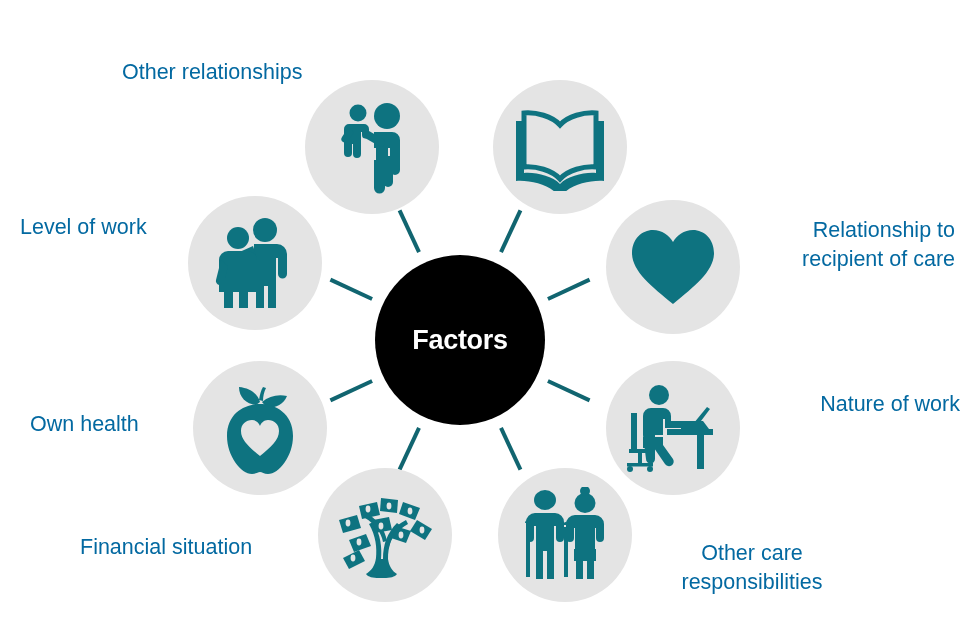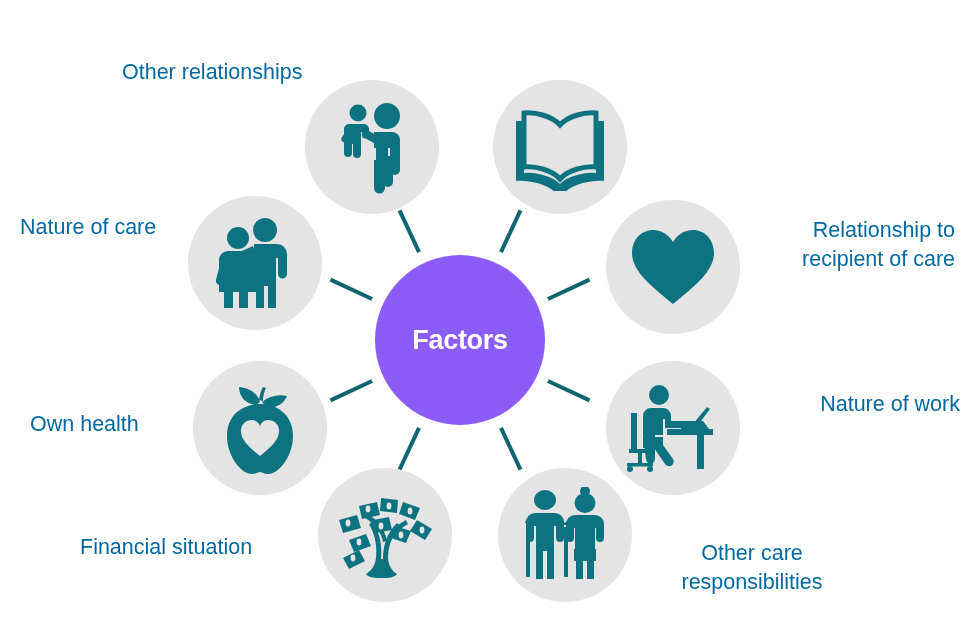--- a/index.html
+++ b/index.html
@@ -22,21 +22,21 @@
     width: 960px;
     height: 640px;
   }
   .hub {
     position: absolute;
     left: 375px;
     top: 255px;
     width: 170px;
     height: 170px;
     border-radius: 50%;
-    background: #8b5cf6;
+    background: #000000;
     display: flex;
     align-items: center;
     justify-content: center;
   }
   .hub-label {
     color: #ffffff;
     font-size: 27px;
     font-weight: bold;
     letter-spacing: -0.3px;
     font-family: "Liberation Sans", sans-serif;
@@ -243,15 +243,15 @@
           <circle cx="31" cy="22" r="11"></circle>
           <path d="M21 35 h20 a9 9 0 0 1 9 9 v18 h-38 v-18 a9 9 0 0 1 9 -9 z"></path>
           <path d="M14 44 l-5 20 a4 4 0 0 0 8 2 l4 -16 z"></path>
           <path d="M12 62 h38 v14 h-38 z"></path>
           <path d="M17 76 h9 v16 h-9 z"></path>
           <path d="M32 76 h9 v16 h-9 z"></path>
         </g>
       </svg>
     </span>
   </div>
-  <div class="node-label lbl-right" style="left:20px; top:213px; width:180px;">Nature of care</div>
+  <div class="node-label lbl-right" style="left:20px; top:213px; width:180px;">Level of work</div>
 
 </div>
 
 </body></html>

